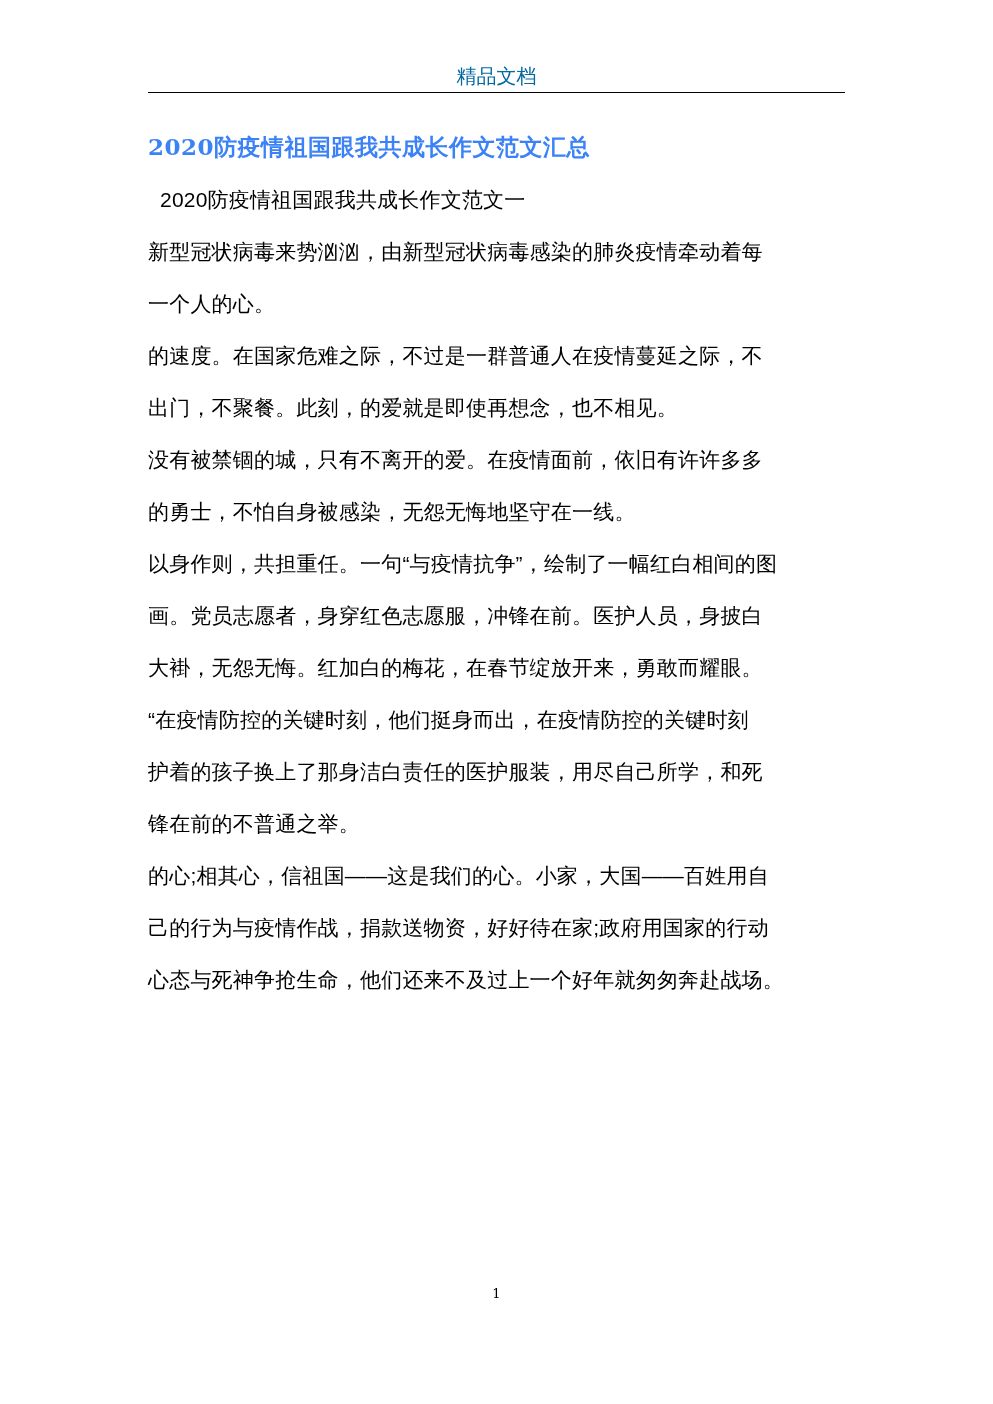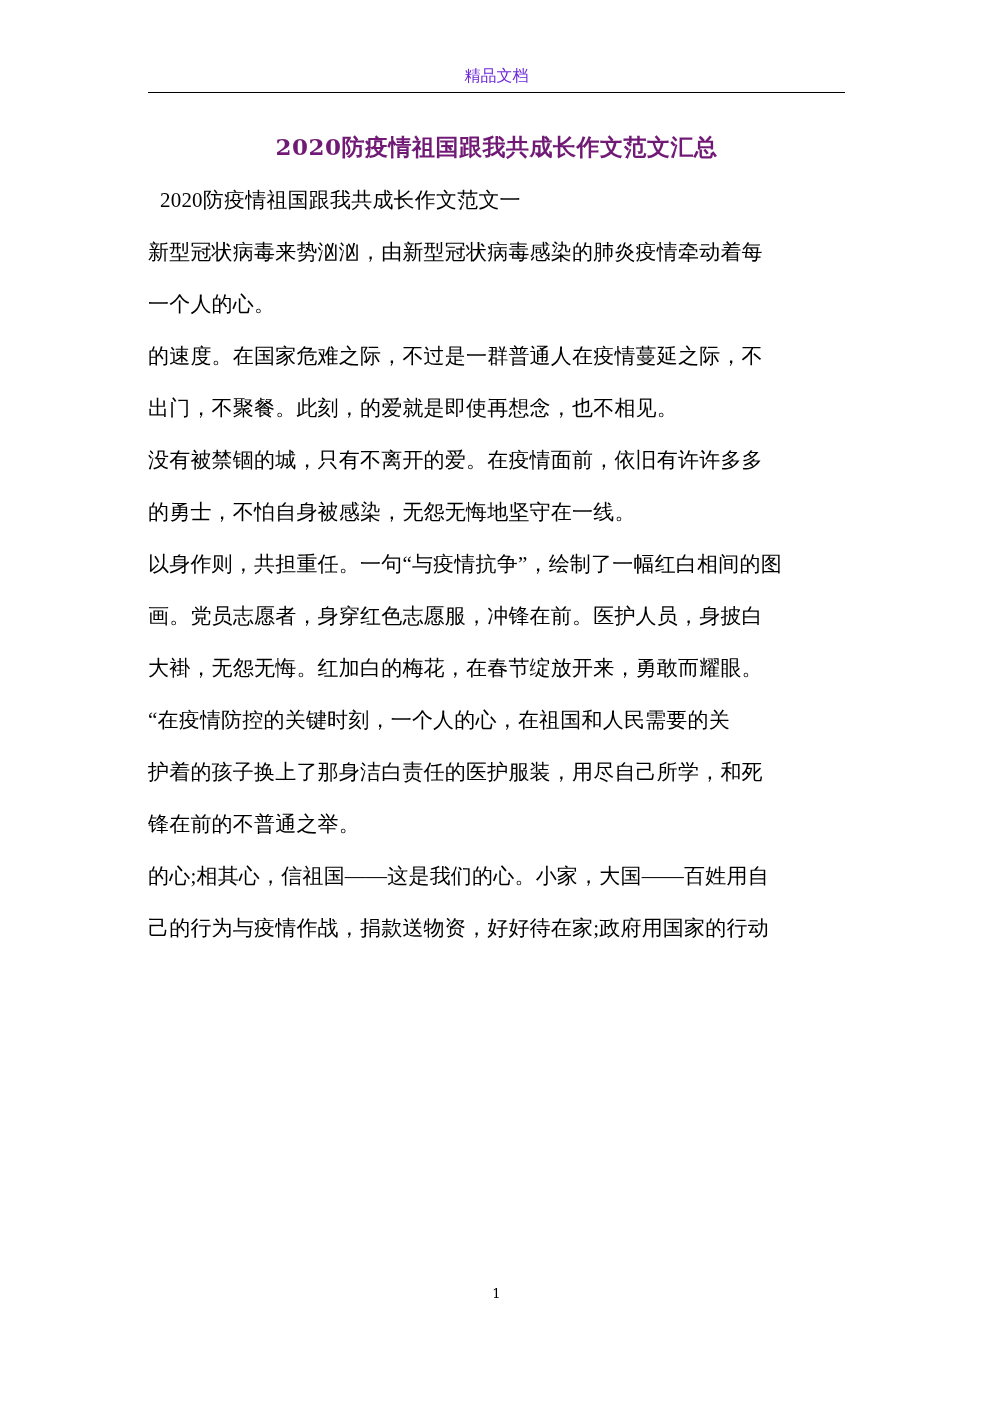--- a/index.html
+++ b/index.html
@@ -15,56 +15,56 @@
       font-family: "DejaVu Serif", "Liberation Serif", serif;
       color: #000000;
     }
     .page-header {
       position: absolute;
       left: 148px;
       top: 66px;
       width: 697px;
       text-align: center;
       font-family: "DejaVu Sans", "Liberation Sans", sans-serif;
-      font-size: 16px;
+      font-size: 20px;
       line-height: 20px;
-      color: #6d28d9;
+      color: #0369a1;
     }
     .header-rule {
       position: absolute;
       left: 148px;
       top: 92px;
       width: 697px;
       height: 0;
       border-top: 1.5px solid #000;
     }
     .doc-title {
       position: absolute;
       left: 148px;
       top: 130px;
       width: 697px;
-      text-align: center;
+      text-align: left;
       font-size: 23px;
       line-height: 34px;
       font-weight: bold;
-      color: #701a75;
+      color: #3b82f6;
       letter-spacing: 0.5px;
     }
     .body-text {
       position: absolute;
       left: 148px;
       top: 183px;
       width: 700px;
     }
     .line {
       height: 52px;
       line-height: 34px;
       font-size: 21px;
       white-space: nowrap;
-      font-family: Liberation Serif, serif;
+      font-family: Liberation Sans, sans-serif;
       font-weight: normal;
       letter-spacing: 0.2px;
     }
     .line.subtitle {
       padding-left: 12px;
       height: 52px;
     }
     .page-number {
       position: absolute;
       left: 148px;
@@ -88,20 +88,21 @@
   <div class="line subtitle">2020防疫情祖国跟我共成长作文范文一</div>
   <div class="line">新型冠状病毒来势汹汹，由新型冠状病毒感染的肺炎疫情牵动着每</div>
   <div class="line">一个人的心。</div>
   <div class="line">的速度。在国家危难之际，不过是一群普通人在疫情蔓延之际，不</div>
   <div class="line">出门，不聚餐。此刻，的爱就是即使再想念，也不相见。</div>
   <div class="line">没有被禁锢的城，只有不离开的爱。在疫情面前，依旧有许许多多</div>
   <div class="line">的勇士，不怕自身被感染，无怨无悔地坚守在一线。</div>
   <div class="line">以身作则，共担重任。一句“与疫情抗争”，绘制了一幅红白相间的图</div>
   <div class="line">画。党员志愿者，身穿红色志愿服，冲锋在前。医护人员，身披白</div>
   <div class="line">大褂，无怨无悔。红加白的梅花，在春节绽放开来，勇敢而耀眼。</div>
-  <div class="line">“在疫情防控的关键时刻，一个人的心，在祖国和人民需要的关</div>
+  <div class="line">“在疫情防控的关键时刻，他们挺身而出，在疫情防控的关键时刻</div>
   <div class="line">护着的孩子换上了那身洁白责任的医护服装，用尽自己所学，和死</div>
   <div class="line">锋在前的不普通之举。</div>
   <div class="line">的心;相其心，信祖国——这是我们的心。小家，大国——百姓用自</div>
   <div class="line">己的行为与疫情作战，捐款送物资，好好待在家;政府用国家的行动</div>
+  <div class="line">心态与死神争抢生命，他们还来不及过上一个好年就匆匆奔赴战场。</div>
 </div>
 
 <div class="page-number">1</div>
 
 </body></html>

